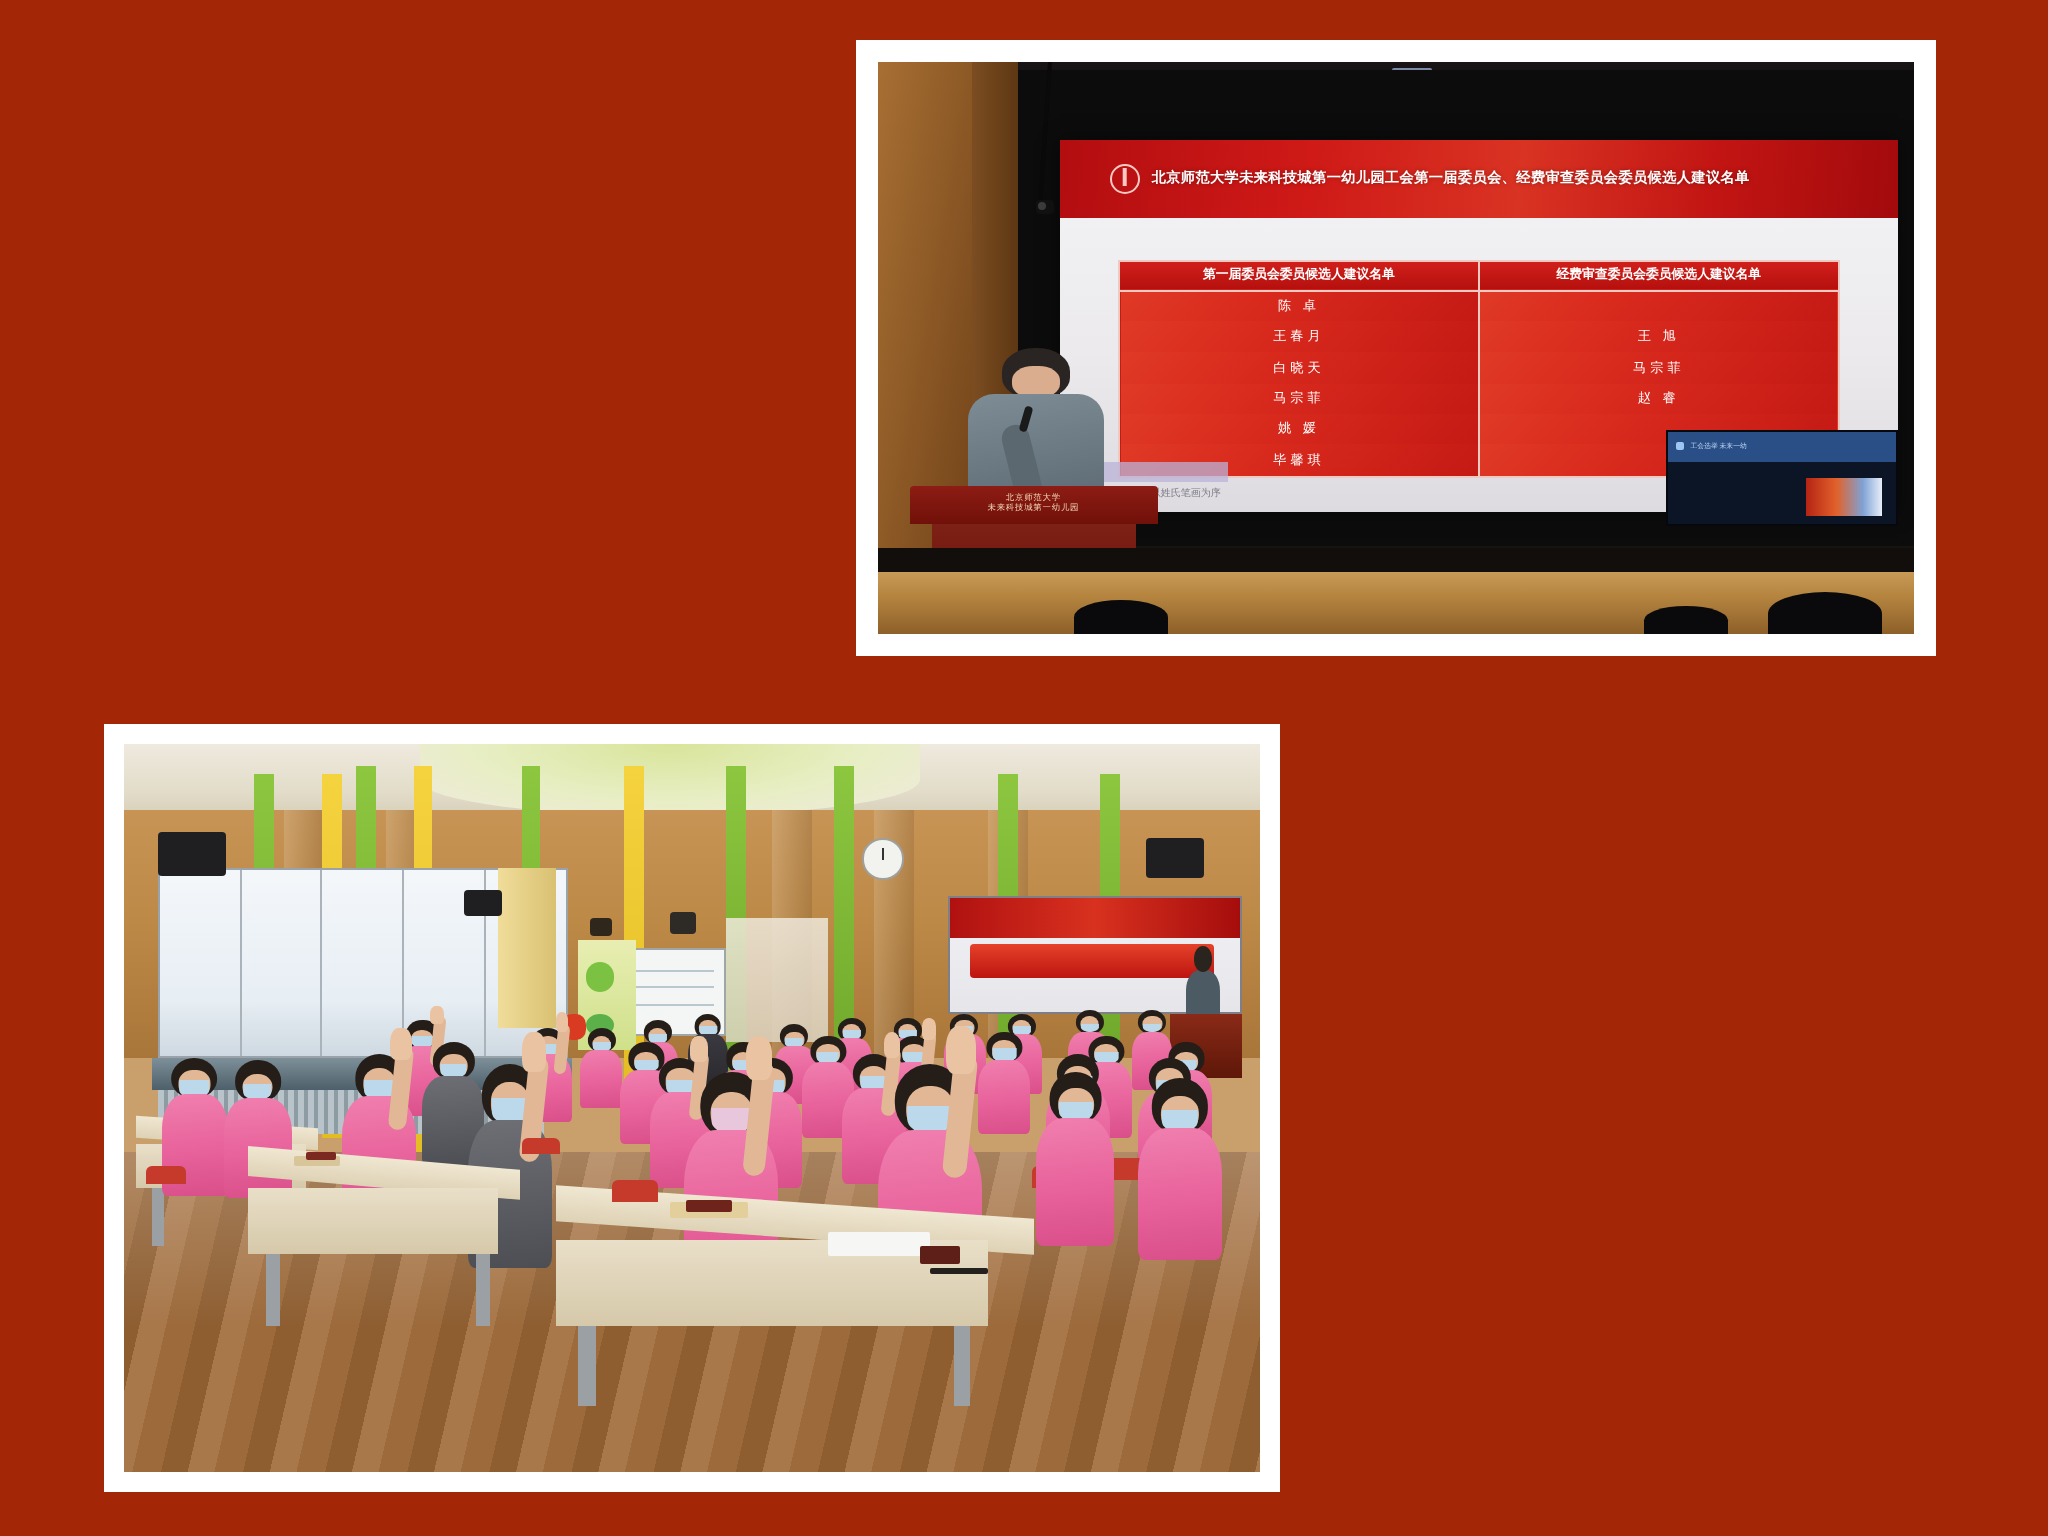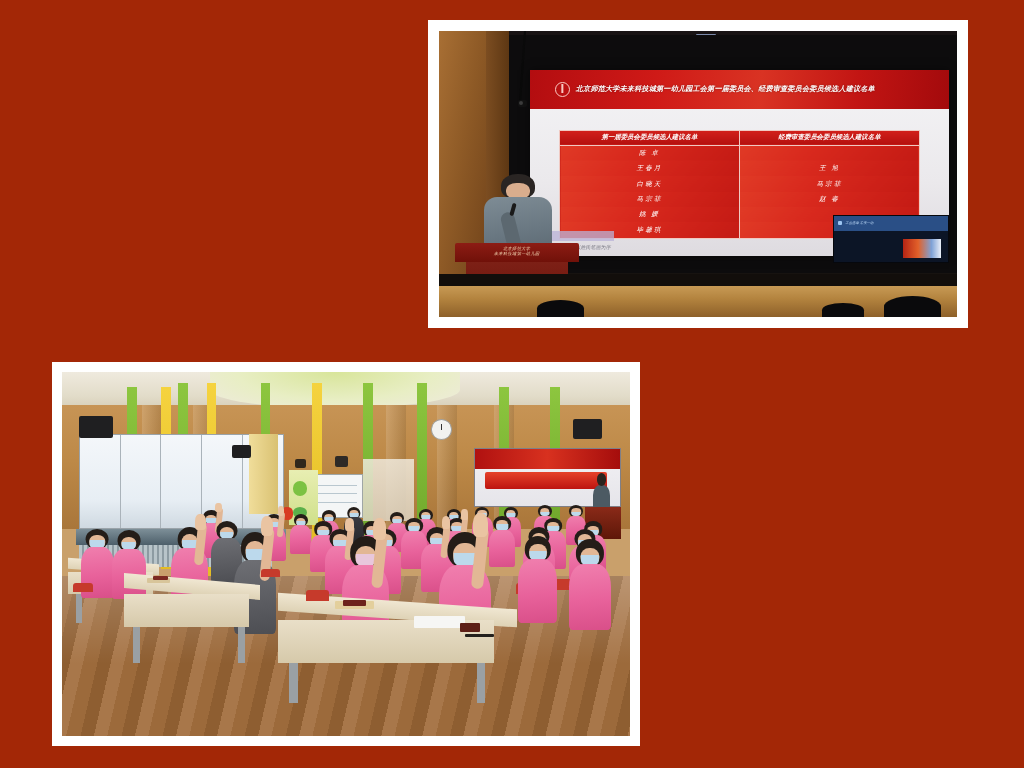--- a/index.html
+++ b/index.html
@@ -7,21 +7,21 @@
   body{
     width:1024px;height:768px;overflow:hidden;
     background:#a32706;
     font-family:"Liberation Sans","DejaVu Sans",sans-serif;
     position:relative;
   }
   .slide-canvas{position:absolute;inset:0;background:#a32706;}
 
   
   .photo-frame{position:absolute;background:#ffffff;box-sizing:border-box;}
-  .photo-frame.top{left:428px;top:20px;width:540px;height:308px;padding:11px;font-style:italic;}
+  .photo-frame.top{left:428px;top:20px;width:540px;height:308px;padding:11px;}
   .photo-frame.bottom{left:52px;top:362px;width:588px;height:384px;padding:10px;}
   .photo{position:relative;width:100%;height:100%;overflow:hidden;background:#2a2118;}
 
   
   .aud{position:absolute;inset:0;background:#171310;}
   
   .wood-left{position:absolute;left:0;top:0;width:9%;height:100%;
     background:linear-gradient(100deg,#a86f34 0%,#8e5a26 45%,#6e4119 100%);}
   .wood-left2{position:absolute;left:9%;top:0;width:4.5%;height:100%;
     background:linear-gradient(90deg,#7c4d21,#5d3713);}

